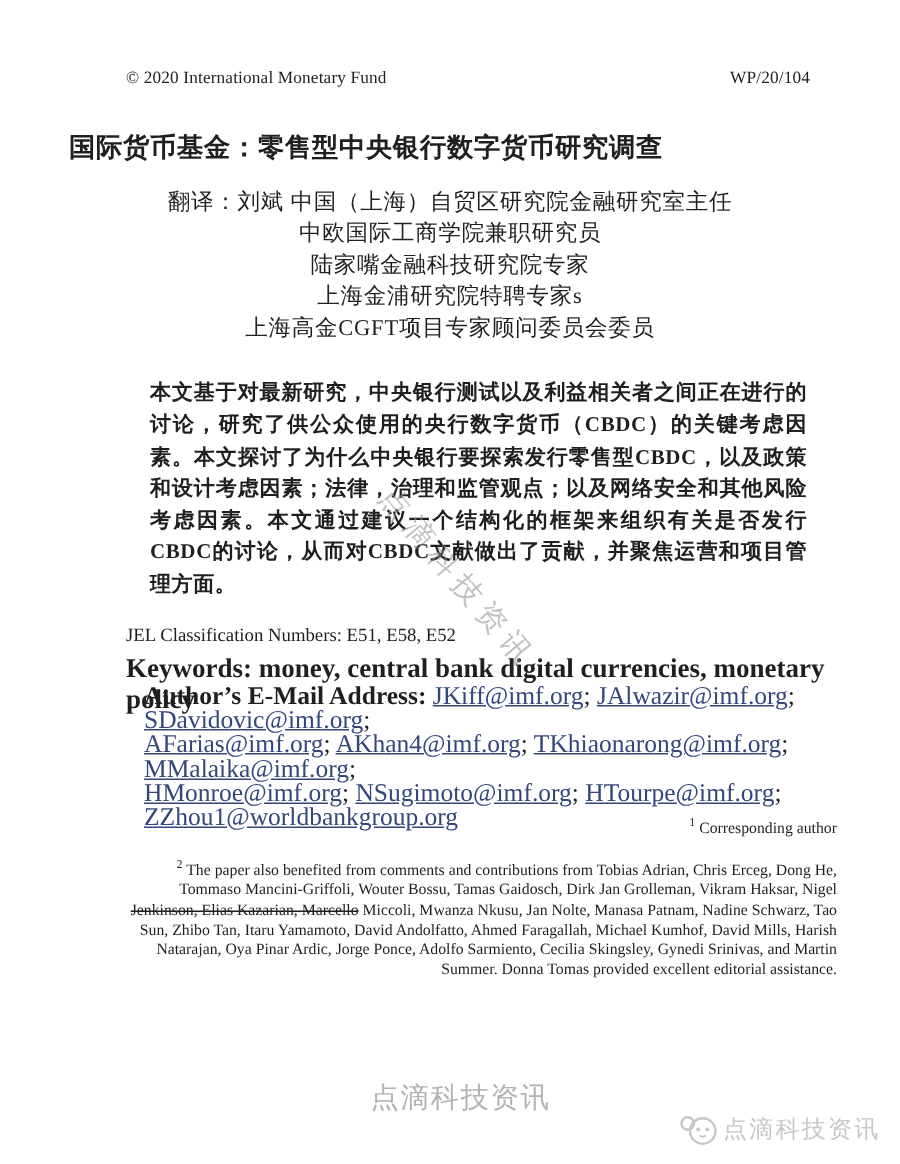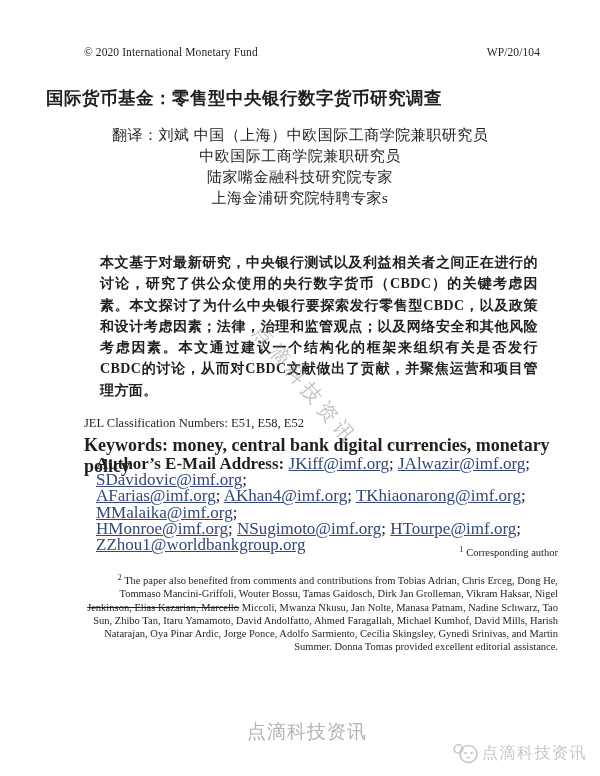--- a/index.html
+++ b/index.html
@@ -79,24 +79,25 @@
 <div class="page">
 
   <div class="hdr">
     <span>© 2020 International Monetary Fund</span>
     <span>WP/20/104</span>
   </div>
 
   <h1 class="title">国际货币基金：零售型中央银行数字货币研究调查</h1>
 
   <div class="translators">
-      <div>翻译：刘斌 中国（上海）中欧国际工商学院兼职研究员</div>
+      <div>翻译：刘斌 中国（上海）自贸区研究院金融研究室主任</div>
       <div>中欧国际工商学院兼职研究员</div>
       <div>陆家嘴金融科技研究院专家</div>
       <div>上海金浦研究院特聘专家s</div>
+      <div>上海高金CGFT项目专家顾问委员会委员</div>
     </div>
 
   <p class="abstract">本文基于对最新研究，中央银行测试以及利益相关者之间正在进行的讨论，研究了供公众使用的央行数字货币（CBDC）的关键考虑因素。本文探讨了为什么中央银行要探索发行零售型CBDC，以及政策和设计考虑因素；法律，治理和监管观点；以及网络安全和其他风险考虑因素。本文通过建议一个结构化的框架来组织有关是否发行CBDC的讨论，从而对CBDC文献做出了贡献，并聚焦运营和项目管理方面。</p>
 
   <p class="jel">JEL Classification Numbers: E51, E58, E52</p>
 
   <p class="keywords">Keywords: money, central bank digital currencies, monetary policy</p>
 
   <div class="emails">
       <div><b>Author’s E-Mail Address: </b><a class="email-link">JKiff@imf.org</a>; <a class="email-link">JAlwazir@imf.org</a>; <a class="email-link">SDavidovic@imf.org</a>;</div>

